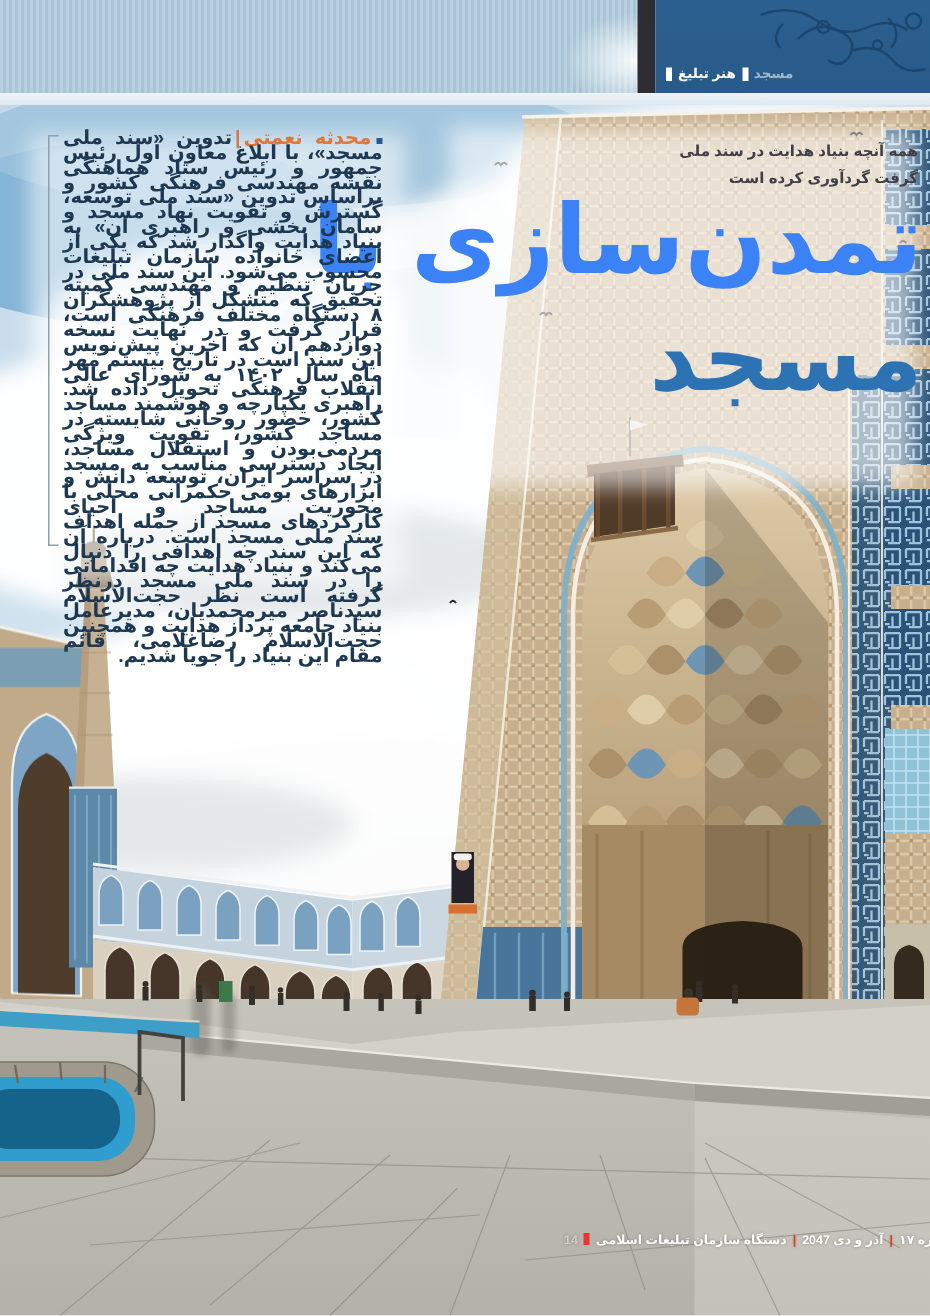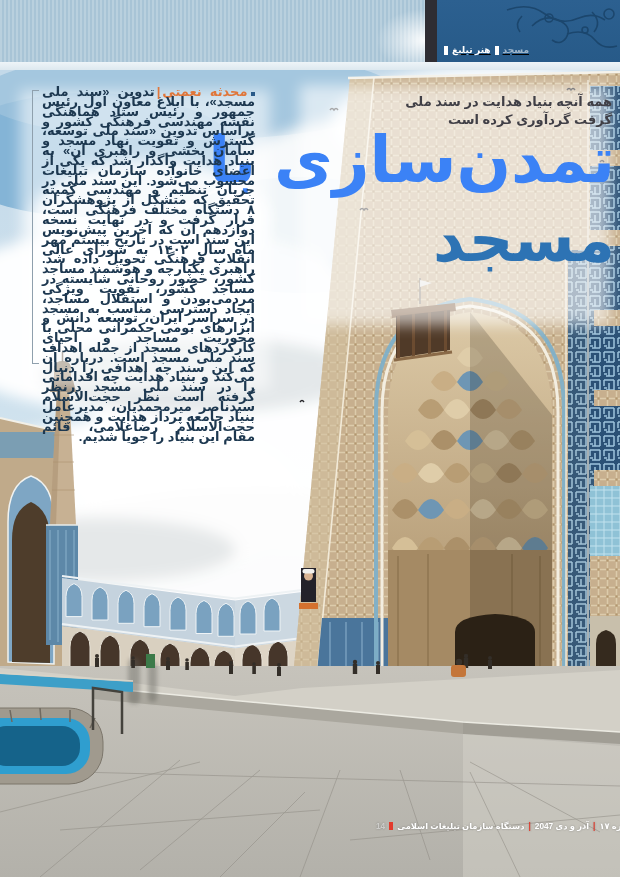--- a/index.html
+++ b/index.html
@@ -6,32 +6,32 @@
   .page{position:relative;width:620px;height:877px;margin:0 auto;overflow:hidden;background:#fff;
         font-family:"Liberation Sans","DejaVu Sans",sans-serif;}
   
   .topbar{position:absolute;left:0;top:0;width:620px;height:62px;}
   .topbar-stripes{position:absolute;left:0;top:0;width:425px;height:62px;
     background-image:radial-gradient(ellipse 70px 45px at 100% 65%,rgba(255,255,255,.95),rgba(255,255,255,0) 70%),
       repeating-linear-gradient(90deg,#b9d0de 0px,#b9d0de 2px,#a8c4d6 2px,#a8c4d6 4px);}
   .topbar-dark{position:absolute;left:425px;top:0;width:12px;height:62px;background:#2e2d33;}
   .topbar-blue{position:absolute;left:437px;top:0;width:183px;height:62px;
     background:linear-gradient(180deg,#2c6090,#275a88);overflow:hidden;}
-  .tab-row{position:absolute;left:7px;bottom:7px;display:flex;align-items:center;gap:4px;direction:ltr;text-decoration:underline;}
+  .tab-row{position:absolute;left:7px;bottom:7px;display:flex;align-items:center;gap:4px;direction:ltr;}
   .tab-marker{width:4px;height:9px;background:#fff;display:inline-block;}
   .tab-primary{color:#fff;font-weight:bold;font-size:9px;}
   .tab-secondary{color:rgba(255,255,255,.55);font-weight:bold;font-size:9px;}
   
   .edge-strip{position:absolute;left:0;top:62px;width:620px;height:8px;
     background:linear-gradient(#eef4f8,#dde8ef);}
   
   .photo{position:absolute;left:0;top:70px;width:620px;height:807px;}
   
   .kicker{position:absolute;right:8px;top:93px;text-align:right;direction:rtl;
-    font-size:13px;line-height:17.5px;font-weight:bold;color:#403f46;}
+    font-size:10px;line-height:17.5px;font-weight:bold;color:#403f46;}
   .title1{position:absolute;right:5px;top:124px;direction:rtl;font-size:64px;line-height:72px;
     font-weight:800;color:#3b82f6;letter-spacing:-1px;}
   .title2{position:absolute;right:5px;top:192px;direction:rtl;font-size:62px;line-height:96px;
     font-weight:800;color:#2d73b4;}
   
   .intro{position:absolute;left:42px;top:87px;width:213px;direction:rtl;text-align:justify;
     font-size:13px;line-height:9.85px;color:#1d3850;font-weight:600;}
   .intro-bracket{position:absolute;left:-10px;top:3px;height:272px;width:6px;
     border-left:1.2px solid #8fa0ad;border-top:1.2px solid #8fa0ad;border-bottom:1.2px solid #8fa0ad;}
   .byline-sq{display:inline-block;width:4.5px;height:4.5px;background:#2a5a88;margin-left:3px;}

